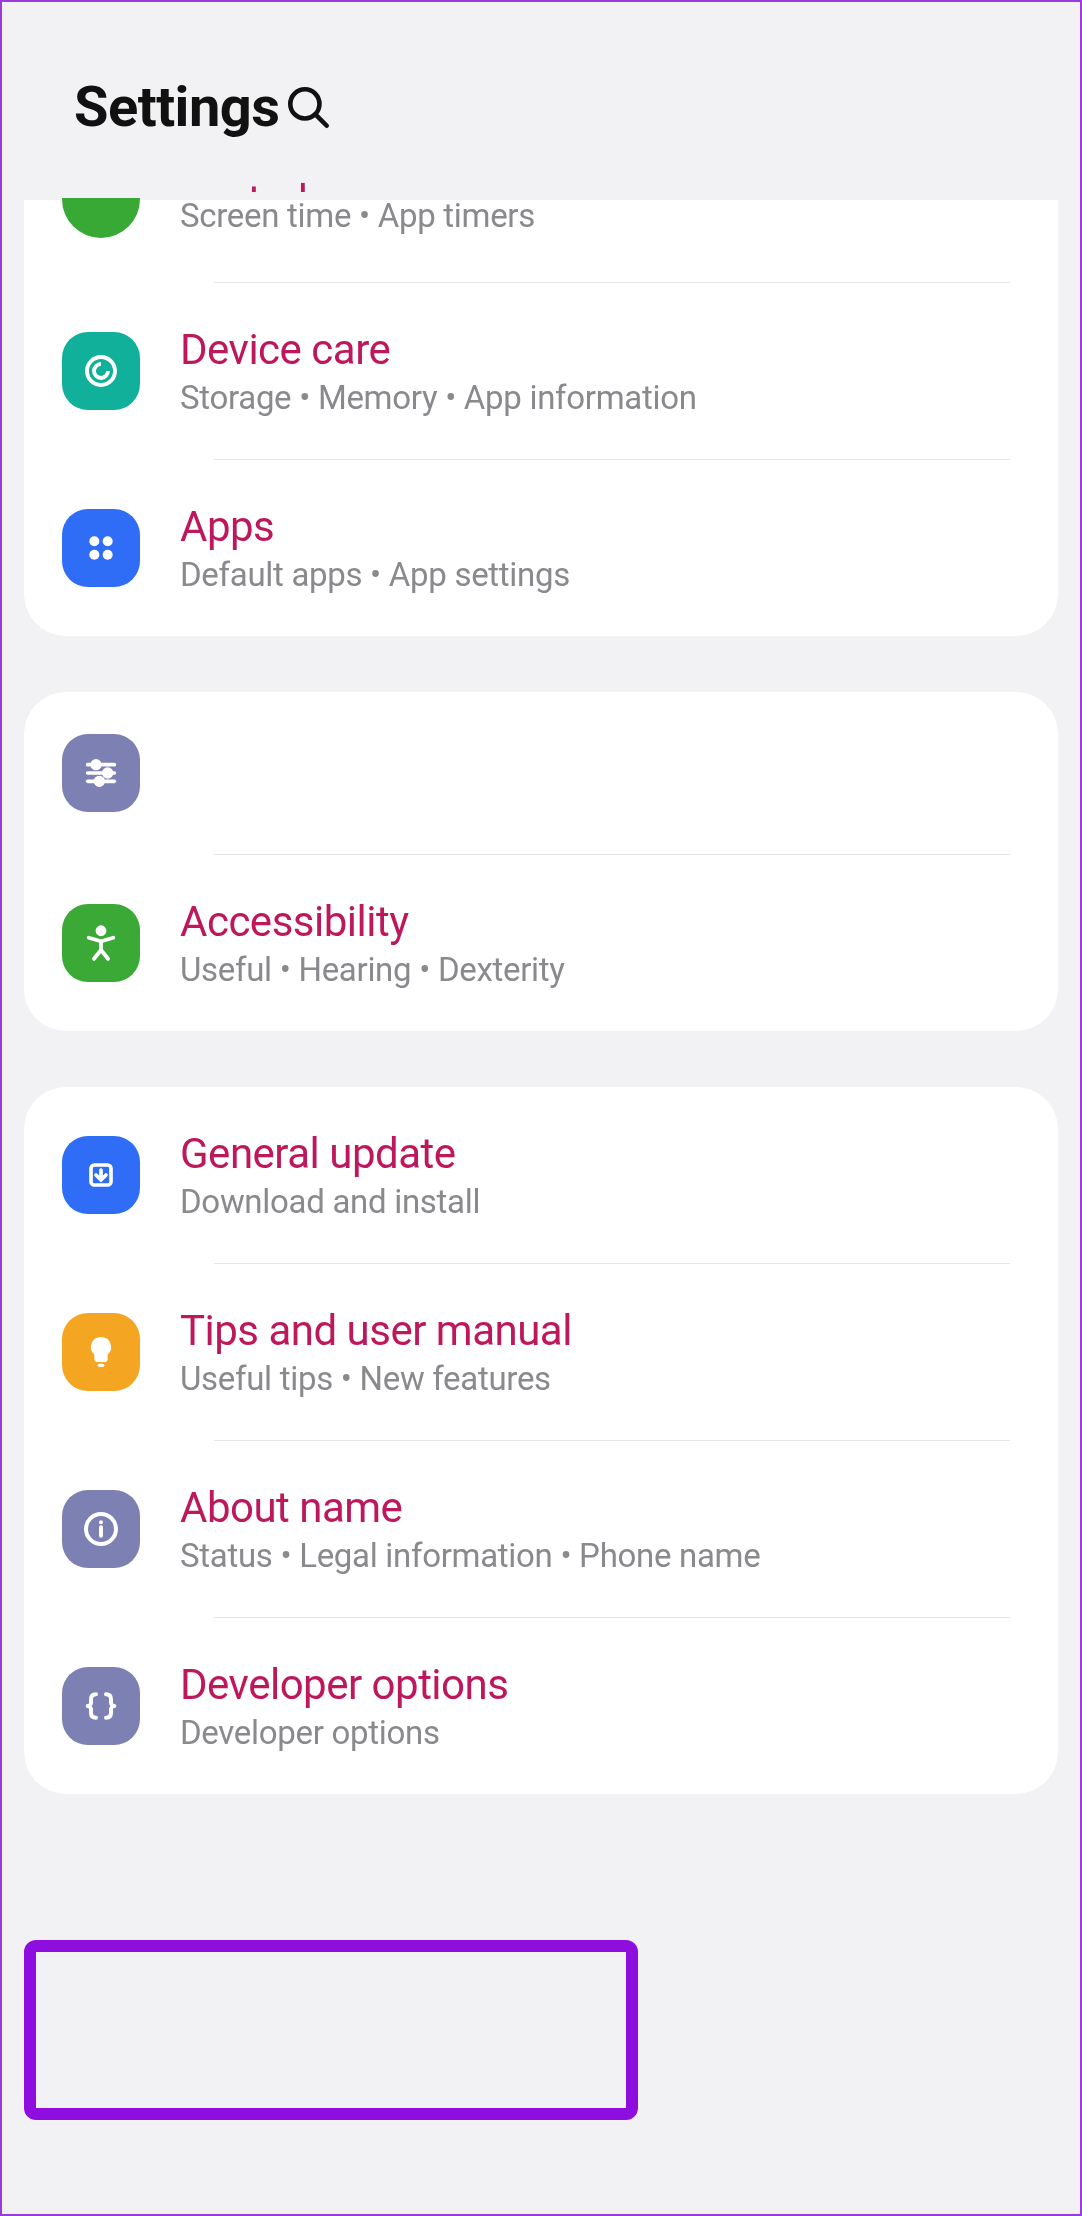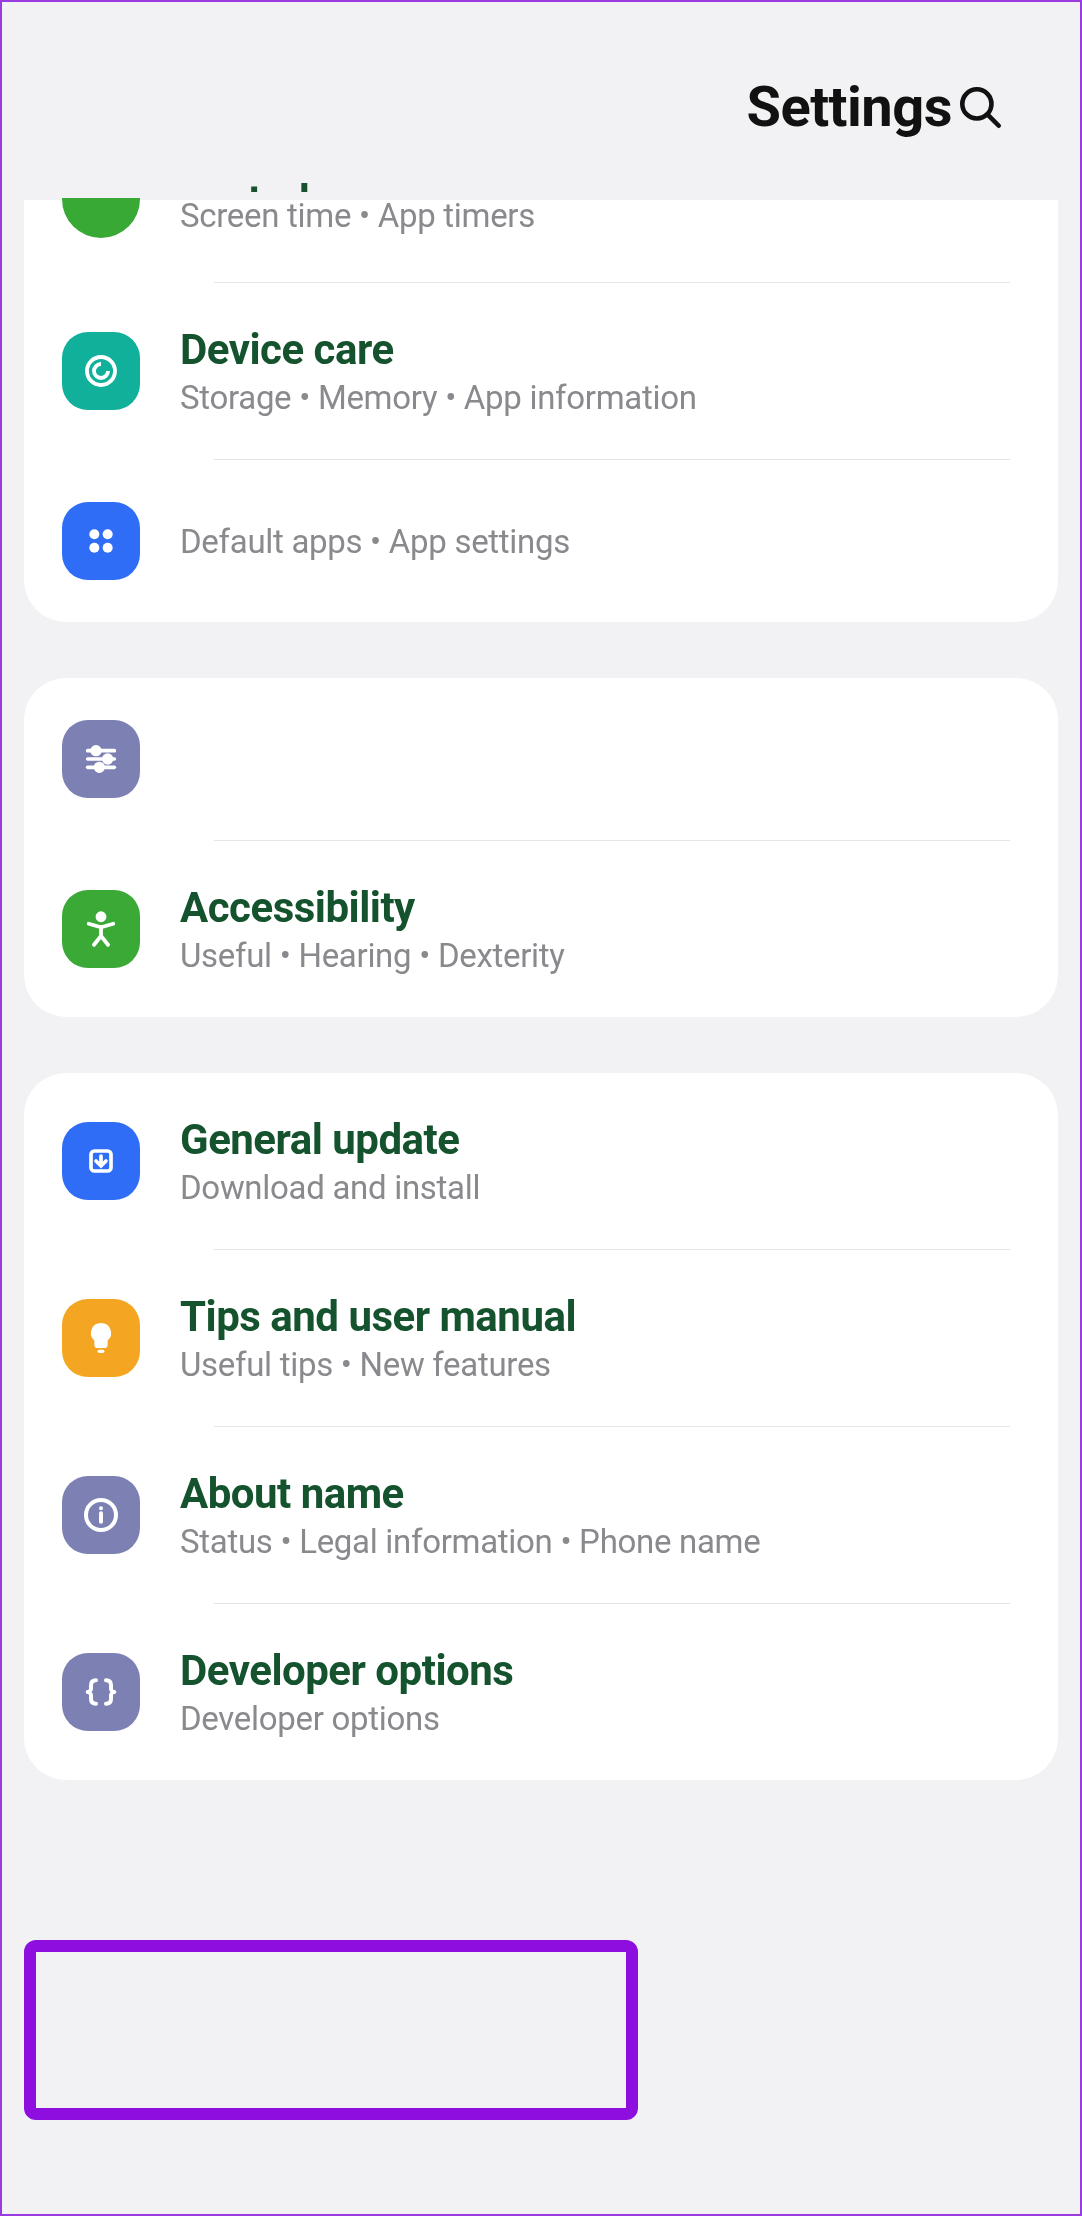--- a/index.html
+++ b/index.html
@@ -6,21 +6,21 @@
   html, body { width: 1082px; height: 2216px; }
   body {
     font-family: -apple-system, BlinkMacSystemFont, "Segoe UI", Roboto, sans-serif;
     background: #f2f2f4;
     overflow: hidden;
     border: 2px solid #9a3be0;
   }
   .header {
     display: flex;
     align-items: center;
-    justify-content: flex-end;
+    justify-content: flex-start;
     padding: 72px 72px 60px 72px;
   }
   .header-title {
     font-size: 56px;
     font-weight: 700;
     color: #111;
     letter-spacing: -0.5px;
   }
   .search-btn {
     width: 56px; height: 56px;
@@ -57,22 +57,22 @@
 
   .icon-badge {
     width: 78px; height: 78px;
     border-radius: 26px;
     display: flex; align-items: center; justify-content: center;
     flex-shrink: 0;
   }
   .text-col { display: flex; flex-direction: column; gap: 4px; }
   .row-title {
     font-size: 42px;
-    font-weight: 700;
-    color: #14532d;
+    font-weight: 400;
+    color: #be185d;
     letter-spacing: -0.5px;
   }
   .row-sub {
     font-size: 33px;
     color: #8a8a8e;
     letter-spacing: -0.3px;
   }
 
   .highlight-box {
     position: absolute;
@@ -133,20 +133,21 @@
   <div class="row">
     <div class="icon-badge" style="background:#2f6df6">
       <svg width="40" height="40" viewBox="0 0 24 24" fill="#fff">
         <circle cx="8" cy="8" r="3"></circle>
           <circle cx="16" cy="8" r="3"></circle>
         <circle cx="8" cy="16" r="3"></circle>
           <circle cx="16" cy="16" r="3"></circle>
       </svg>
     </div>
     <div class="text-col">
+      <div class="row-title">Apps</div>
       <div class="row-sub">Default apps  •  App settings</div>
     </div>
   </div>
 </div>
 
 <div class="card">
   <div class="row">
     <div class="icon-badge" style="background:#7d80b3">
       <svg width="40" height="40" viewBox="0 0 24 24" fill="none" stroke="#fff" stroke-width="2.2" stroke-linecap="round">
         <line x1="4" y1="7" x2="20" y2="7"></line>

